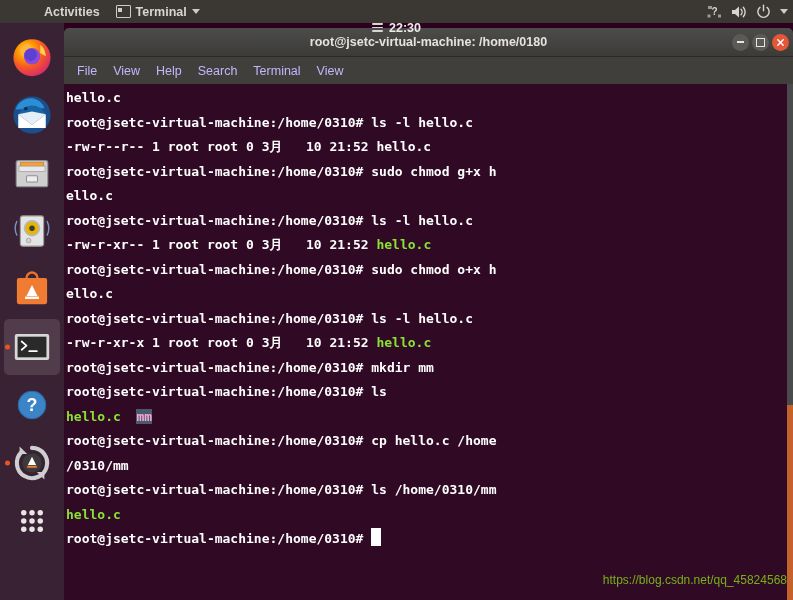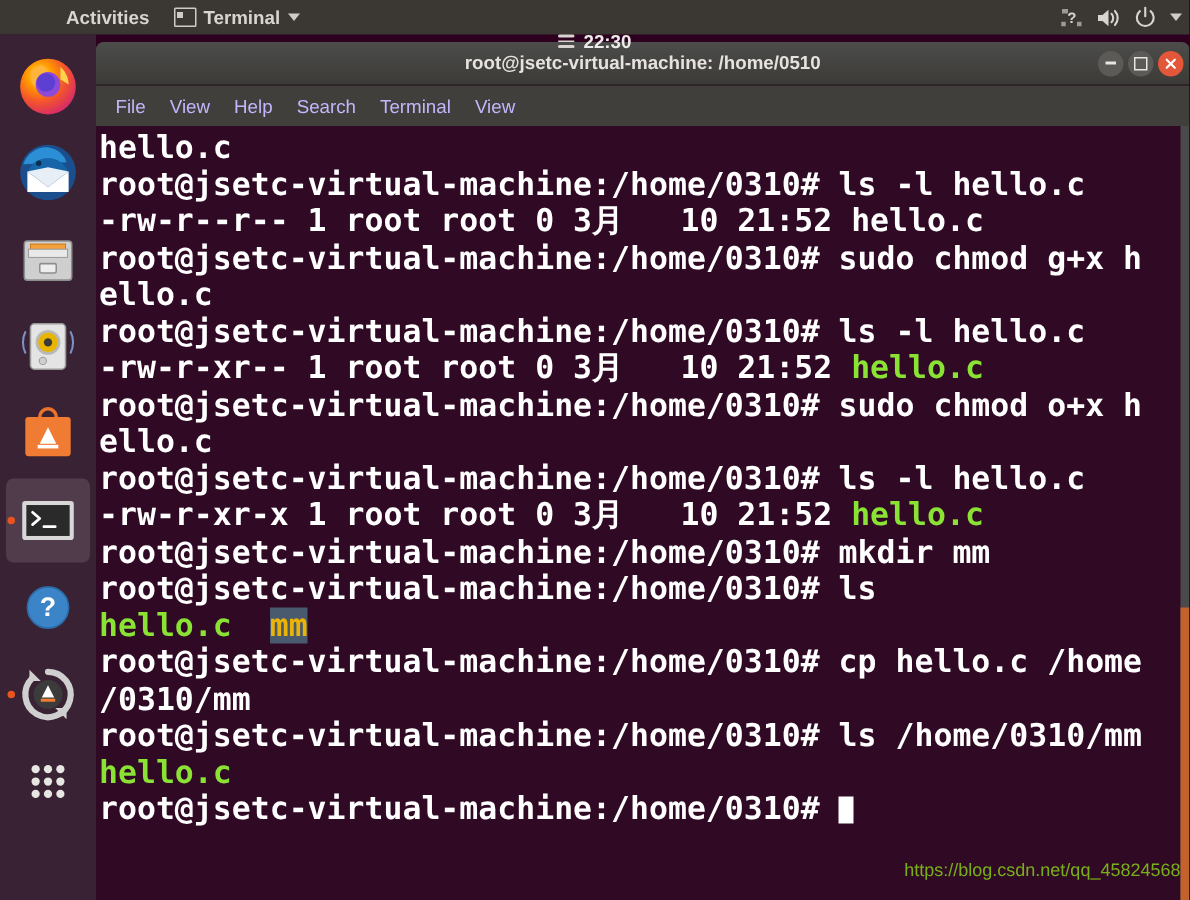--- a/index.html
+++ b/index.html
@@ -195,29 +195,29 @@
     position: relative;
     height: 517px;
     background: #300a24;
     overflow: hidden;
   }
   #term-text {
     position: absolute;
     left: 2px; top: 2px;
     right: 10px;
     font-family: "DejaVu Sans Mono", "Liberation Mono", monospace;
-    font-size: 21px;
+    font-size: 13px;
     line-height: 24.5px;
     font-weight: bold;
     color: #ffffff;
     white-space: pre;
     letter-spacing: 0px;
   }
   #term-text .g  { color: #8ae234; }
-  #term-text .b  { color: #eab308; background: #4a5a6e; }
+  #term-text .b  { color: #f9a8d4; background: #4a5a6e; }
   .cursor {
     display: inline-block;
     width: 10px; height: 18px;
     background: #ffffff;
     vertical-align: -3px;
   }
   #scrollbar-track {
     position: absolute;
     right: 0; top: 0;
     width: 6px; height: 517px;
@@ -387,21 +387,21 @@
           <circle cx="32" cy="44" r="4"></circle>
           <circle cx="44" cy="44" r="4"></circle>
       </g>
     </svg>
   </div>
 </div>
 
 <div id="term-window">
 
   <div id="titlebar">
-    <span id="titlebar-text">root@jsetc-virtual-machine: /home/0510</span>
+    <span id="titlebar-text">root@jsetc-virtual-machine: /home/0180</span>
     <div id="win-buttons">
       <span class="wbtn">
           <span class="wb-min"></span>
         </span>
       <span class="wbtn">
           <span class="wb-max"></span>
         </span>
       <span class="wbtn close">
         <svg width="9" height="9" viewBox="0 0 10 10" aria-hidden="true">
           <line x1="2" y1="2" x2="8" y2="8" stroke="#fff" stroke-width="1.6" stroke-linecap="round"></line>

